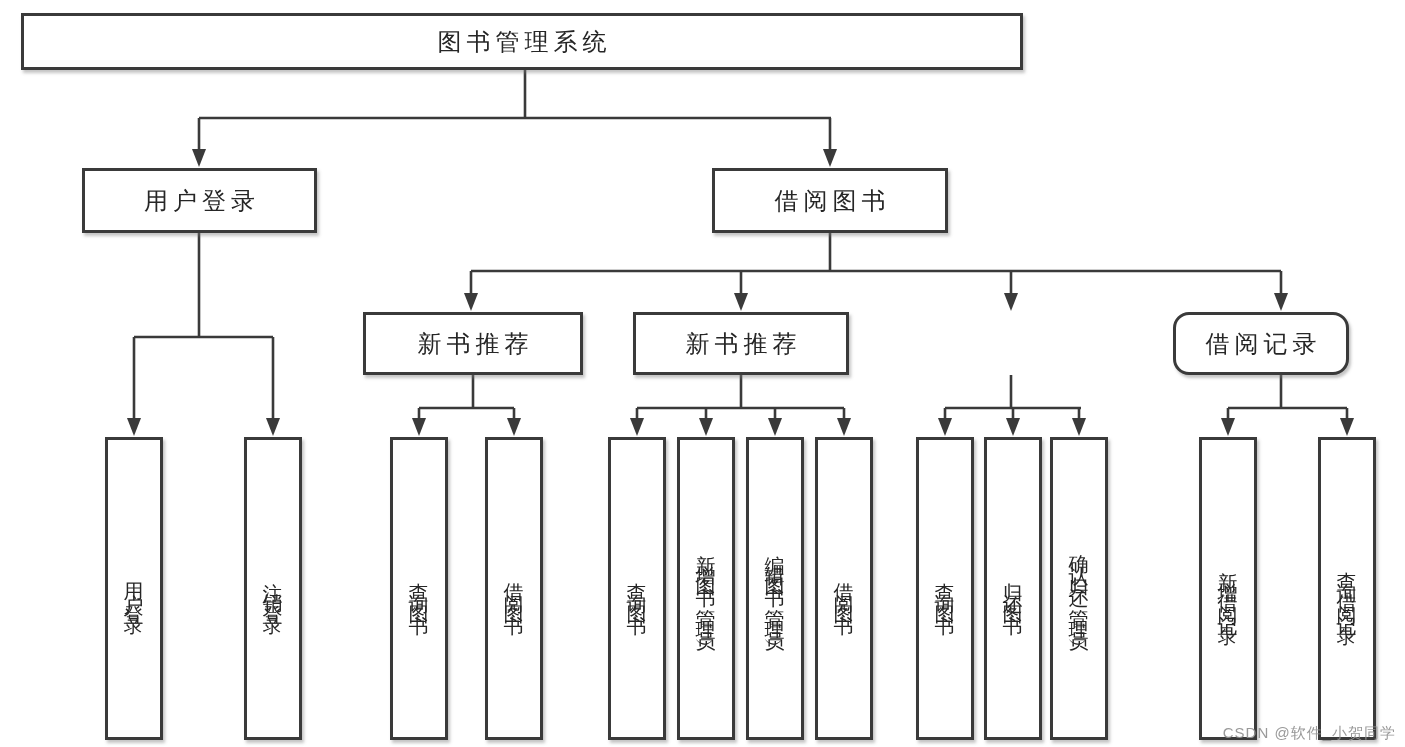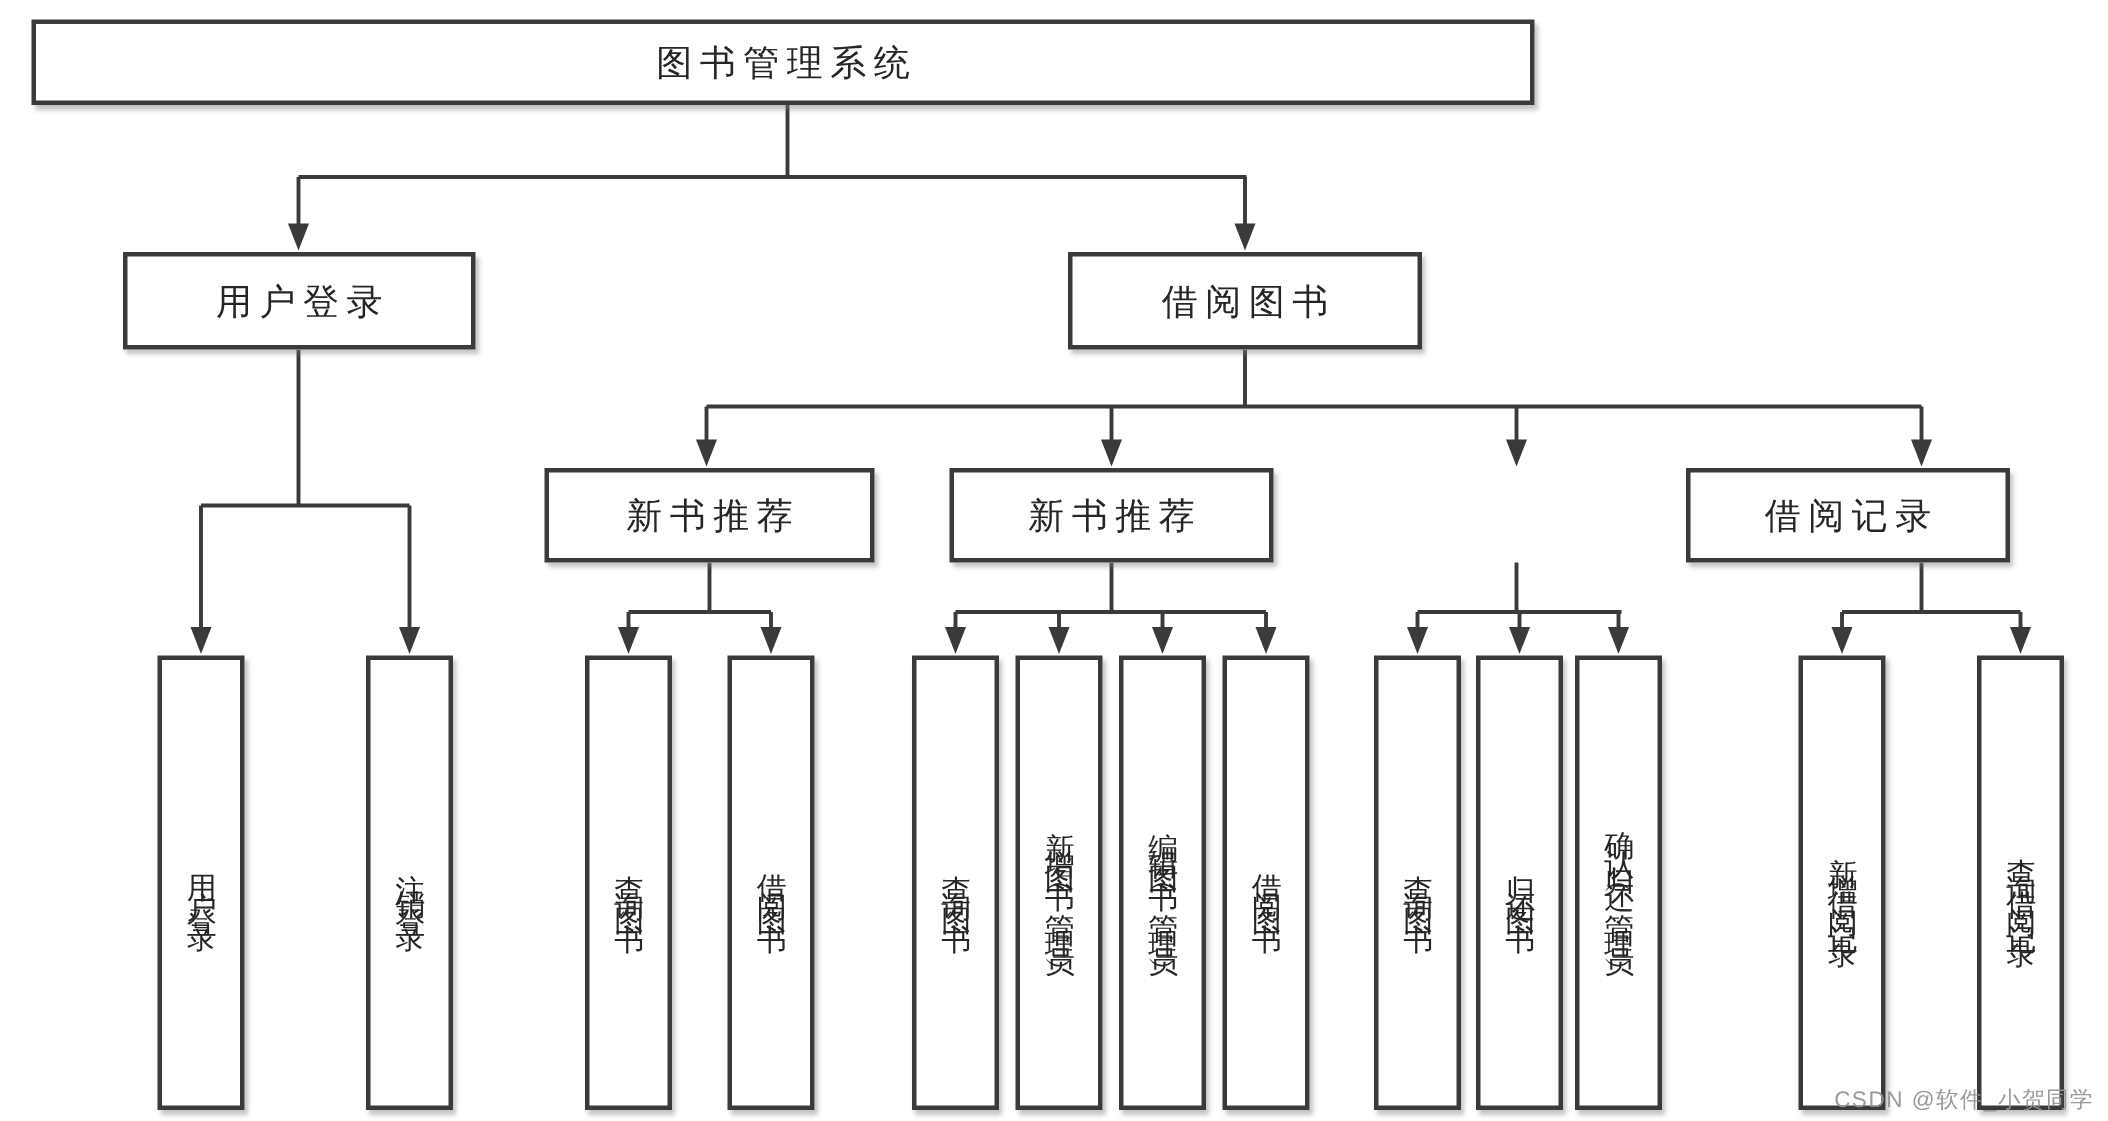--- a/index.html
+++ b/index.html
@@ -44,21 +44,21 @@
   .n-root { left: 21px; top: 13px; width: 1002px; height: 57px; }
   
   .n-l2 { top: 168px; height: 65px; }
   .n-user-login  { left: 82px;  width: 235px; }
   .n-book-mgmt   { left: 712px; width: 236px; }
   
   .n-l3 { top: 312px; height: 63px; }
   .n-new-rec     { left: 363px;  width: 220px; }
   .n-book-borrow { left: 633px;  width: 216px; }
   .n-cur-borrow  { left: 903px;  width: 216px; }
-  .n-borrow-rec  { left: 1124px; width: 216px; }
+  .n-borrow-rec  { left: 1173px; width: 176px; border-radius: 16px; }
   
   .leaf { top: 437px; height: 303px; width: 58px; }
   .lf-1  { left: 105px; }
   .lf-2  { left: 244px; }
   .lf-3  { left: 390px; }
   .lf-4  { left: 485px; }
   .lf-5  { left: 608px; }
   .lf-6  { left: 677px; }
   .lf-7  { left: 746px; }
   .lf-8  { left: 815px; }

